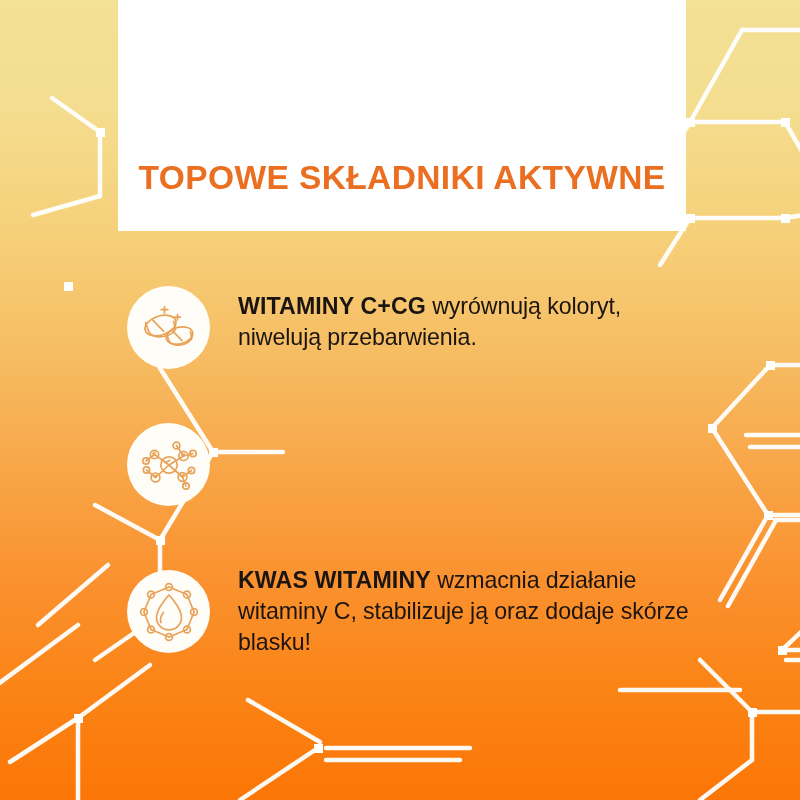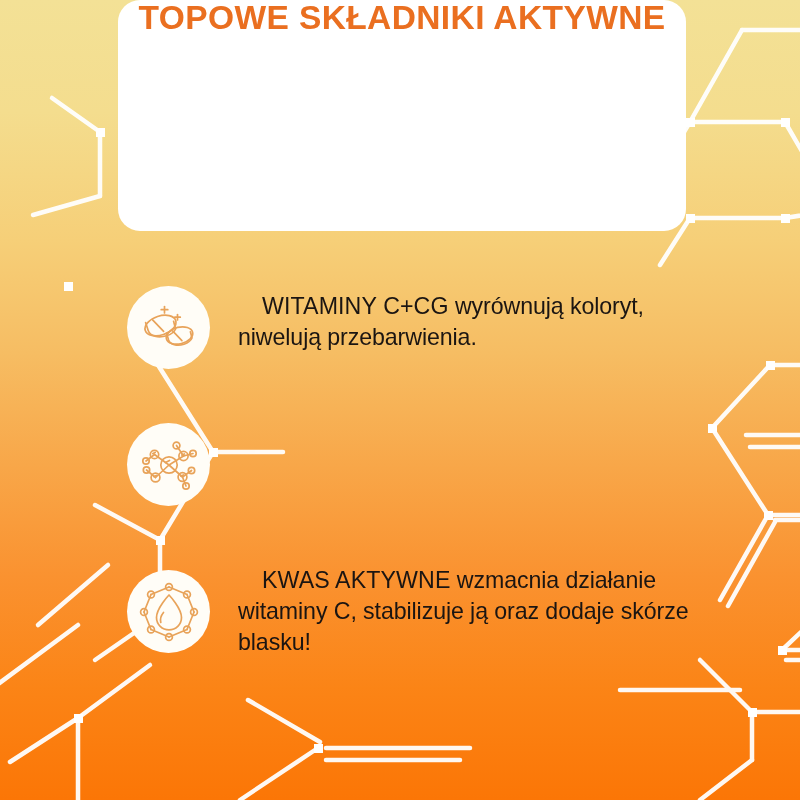--- a/index.html
+++ b/index.html
@@ -43,25 +43,24 @@
 
   
   #title-card {
     position: absolute;
     left: 118px;
     top: 0px;
     width: 568px;
     height: 231px;
     background: #ffffff;
     display: flex;
-    align-items: flex-start;
+    align-items: flex-end;
     justify-content: center;
     box-sizing: border-box;
     padding: 0 20px 34px 20px;
-    border-radius: 22px;
   }
   #title-text {
     font-size: 33.5px;
     font-weight: bold;
     letter-spacing: 0.4px;
     color: #ea6f20;
     text-align: center;
     white-space: nowrap;
     line-height: 1.1;
   }
@@ -95,23 +94,22 @@
     flex: 1 1 auto;
     margin-left: 28px;
     margin-right: 104px;
     color: #1b1512;
     font-size: 23.2px;
     line-height: 1.33;
     padding-top: 9px;
     letter-spacing: -0.1px;
   }
   .benefit-text b {
-    font-weight: normal;
+    font-weight: bold;
     letter-spacing: 0.1px;
-    margin-left: 24px;
   }
 
   
   #row-1 { margin-bottom: 52px; }
   #row-2 { margin-bottom: 50px; }
   #row-3 { margin-bottom: 0; }
   #row-1 .benefit-icon { margin-top: 4px; }
   #row-2 .benefit-icon { margin-top: 2px; }
   #row-3 .benefit-icon { margin-top: 14px; }
 </style>
@@ -276,18 +274,18 @@
             <circle cx="13" cy="48.5" r="3.4"></circle>
             <circle cx="6" cy="31" r="3.4"></circle>
             <circle cx="13" cy="13.5" r="3.4"></circle>
 
             <path d="M31,14 C31,14 18.5,27 18.5,36.5 C18.5,43.5 24.2,48.8 31,48.8 C37.8,48.8 43.5,43.5 43.5,36.5 C43.5,27 31,14 31,14 Z"></path>
             <path d="M25.5,31.5 C23,34.5 22,38 22.8,41.5"></path>
           </g>
         </svg>
       </div>
       <div class="benefit-text">
-        <b>KWAS AKTYWNE</b><span> wzmacnia działanie witaminy C, stabilizuje ją oraz  dodaje skórze blasku!</span>
+        <b>KWAS WITAMINY</b><span> wzmacnia działanie witaminy C, stabilizuje ją oraz  dodaje skórze blasku!</span>
       </div>
     </div>
 
   </div>
 </div>
 
 </body></html>

